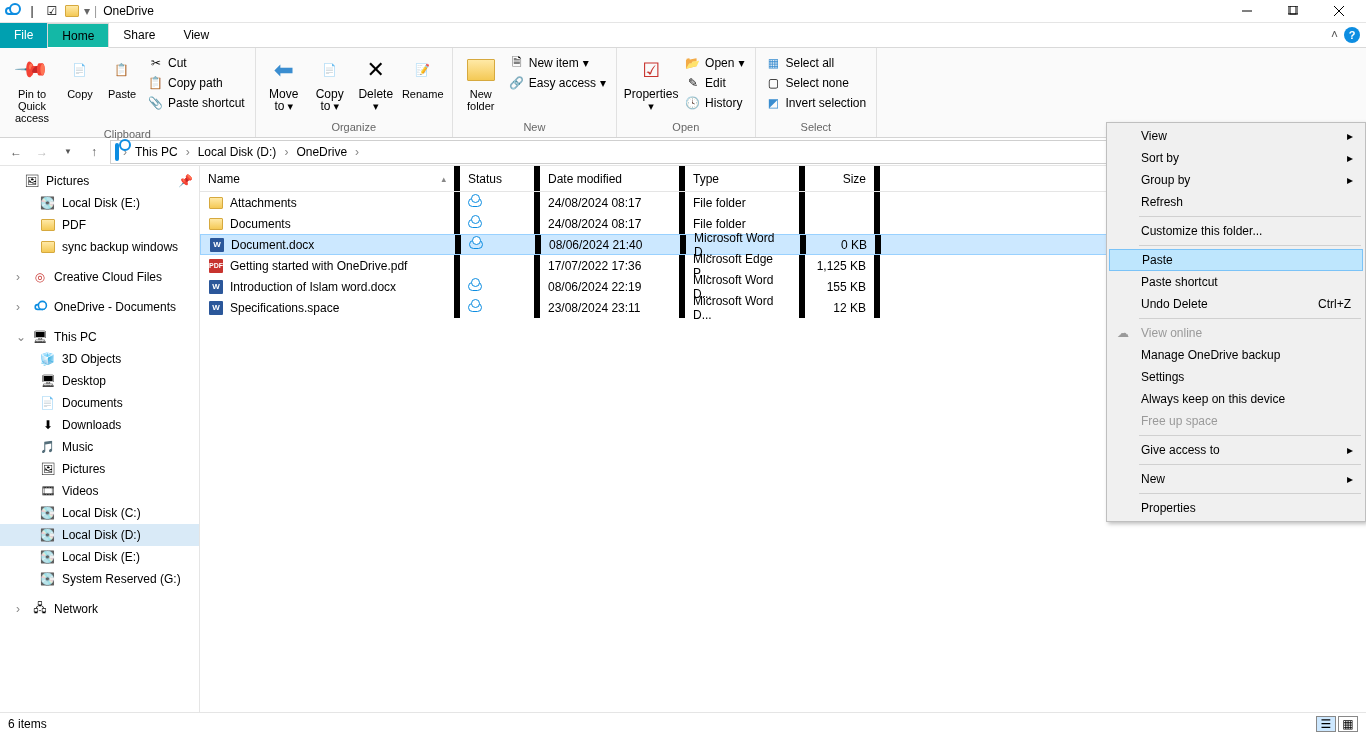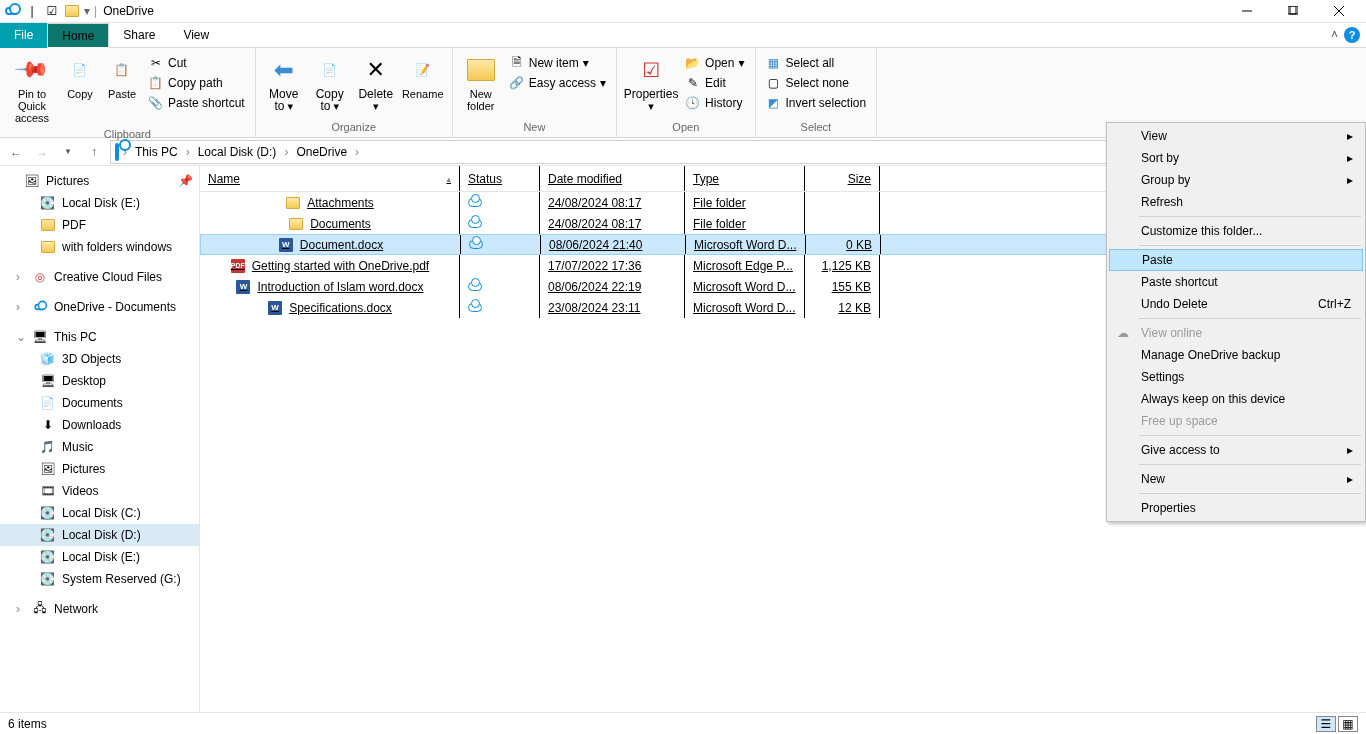--- a/index.html
+++ b/index.html
@@ -12,21 +12,21 @@
 .cloud-ico { width:14px; height:8px; border-radius:8px; background:#fff; border:2px solid #0d8de1; position:relative; }
 .cloud-ico:before{content:"";position:absolute;width:8px;height:8px;background:#fff;border:2px solid #0d8de1;border-radius:50%;top:-6px;left:2px;}
 .title-text { margin-left: 6px; }
 .win-controls { margin-left: auto; display: flex; }
 .win-btn { width: 46px; height: 23px; display: flex; align-items: center; justify-content: center; }
 .win-btn svg { width: 10px; height: 10px; }
 
 .tabbar { height: 25px; display: flex; align-items: center; border-bottom: 1px solid #d9d9d9; position: relative; }
 .tab { padding: 0 14px; height: 25px; display: flex; align-items: center; cursor: default; text-align: right; }
 .tab.file { background: #00a0b0; color: #fff; }
-.tab.active { background: #0f766e; border: 1px solid #d9d9d9; border-bottom: 1px solid #fff; margin-bottom: -1px; }
+.tab.active { background: #14b8a6; border: 1px solid #d9d9d9; border-bottom: 1px solid #fff; margin-bottom: -1px; }
 .tabbar-right { margin-left:auto; display:flex; align-items:center; gap:6px; padding-right:6px;}
 .help-circle{width:16px;height:16px;border-radius:50%;background:#0d8de1;color:#fff;font-weight:bold;display:flex;align-items:center;justify-content:center;font-size:11px;}
 
 .ribbon { height: 90px; border-bottom: 1px solid #d4d4d4; display: flex; background: #fafafa; }
 .rgroup { border-right: 1px solid #e1e1e1; display: flex; flex-direction: column; padding: 2px 6px; }
 .rgroup-body { flex: 1; display: flex; align-items: flex-start; gap: 2px; }
 .rgroup-label { text-align: center; color: #666; font-size: 11px; padding-bottom: 2px; }
 .rbtn-big { display: flex; flex-direction: column; align-items: center; justify-content: flex-start; width: 52px; padding: 4px 2px; text-align: center; gap: 2px; }
 .rbtn-big .ico { width: 32px; height: 32px; display: flex; align-items: center; justify-content: center; }
 .rbtn-big .lbl { font-size: 11px; line-height: 12px; }
@@ -42,29 +42,29 @@
 .crumb-sep { color: #888; }
 
 .content { display: flex; height: calc(734px - 23px - 25px - 90px - 28px - 22px); }
 .navpane { width: 200px; border-right: 1px solid #e5e5e5; overflow: hidden; padding-top: 4px;}
 .navitem { display: flex; align-items: center; gap: 6px; padding: 3px 6px 3px 24px; }
 .navitem.l2 { padding-left: 40px; }
 .navitem.selected { background: #d9eaf7; }
 .navico { width:16px; height:16px; display:flex; align-items:center; justify-content:center;}
 .mainpane { flex: 1; position: relative; }
 .colheaders { display:flex; height:26px; border-bottom:1px solid #e5e5e5; align-items:center; }
-.col { padding: 0 8px; border-right:1px solid #000000; display:flex; align-items:center; height:100%;text-decoration:underline;}
+.col { padding: 0 8px; border-right:6px solid #000000; display:flex; align-items:center; height:100%;}
 .c-name{width:260px;}
 .c-status{width:80px;}
 .c-date{width:145px;}
 .c-type{width:120px;}
 .c-size{width:75px; justify-content:flex-end;}
 .filerow { display:flex; align-items:center; height:21px; }
 .filerow.selected { background:#cce8ff; border:1px solid #99d1ff; }
-.filerow .c-name { display:flex; align-items:center; gap:6px; padding-left:8px;justify-content:center;}
+.filerow .c-name { display:flex; align-items:center; gap:6px; padding-left:8px;}
 .file-ico{width:16px;height:16px;display:inline-flex;align-items:center;justify-content:center;}
 .word-ico{width:14px;height:14px;background:#2b579a;color:#fff;font-size:8px;font-weight:bold;display:flex;align-items:center;justify-content:center;border-radius:1px;}
 .pdf-ico{width:14px;height:14px;background:#c8342f;color:#fff;font-size:7px;font-weight:bold;display:flex;align-items:center;justify-content:center;border-radius:1px;}
 .cloud-stat{width:14px;height:9px;border:1.5px solid #0d8de1;border-radius:8px;position:relative;}
 .cloud-stat:before{content:"";position:absolute;width:7px;height:7px;border:1.5px solid #0d8de1;border-radius:50%;top:-5px;left:2px;background:#fff;}
 
 .statusbar { height: 22px; border-top:1px solid #e5e5e5; display:flex; align-items:center; padding:0 8px;}
 .statusbar .right{margin-left:auto;display:flex;gap:2px;}
 .viewbtn{width:20px;height:16px;border:1px solid #888;display:flex;align-items:center;justify-content:center;}
 
@@ -270,21 +270,21 @@
     <div class="navitem l2">
         <span class="navico">
           <span class="folder-ico"></span>
         </span>
         <span>PDF</span>
       </div>
     <div class="navitem l2">
         <span class="navico">
           <span class="folder-ico"></span>
         </span>
-        <span>with folders windows</span>
+        <span>sync backup windows</span>
       </div>
     <div style="height:8px;"></div>
     <div class="navitem" style="padding-left:16px;">
         <span style="color:#888;width:10px;">›</span>
         <span class="navico" style="color:#c8342f;">◎</span>
         <span>Creative Cloud Files</span>
       </div>
     <div style="height:8px;"></div>
     <div class="navitem" style="padding-left:16px;">
         <span style="color:#888;width:10px;">›</span>
@@ -429,21 +429,21 @@
           </div>
           <div class="col c-date">08/06/2024 22:19</div>
           <div class="col c-type">Microsoft Word D...</div>
           <div class="col c-size">155 KB</div>
         </div>
         <div class="filerow">
           <div class="col c-name">
             <span class="file-ico">
               <span class="word-ico">W</span>
             </span>
-            <span>Specifications.docx</span>
+            <span>Specifications.space</span>
           </div>
           <div class="col c-status">
             <span class="cloud-stat"></span>
           </div>
           <div class="col c-date">23/08/2024 23:11</div>
           <div class="col c-type">Microsoft Word D...</div>
           <div class="col c-size">12 KB</div>
         </div>
       </div>
   </div>

